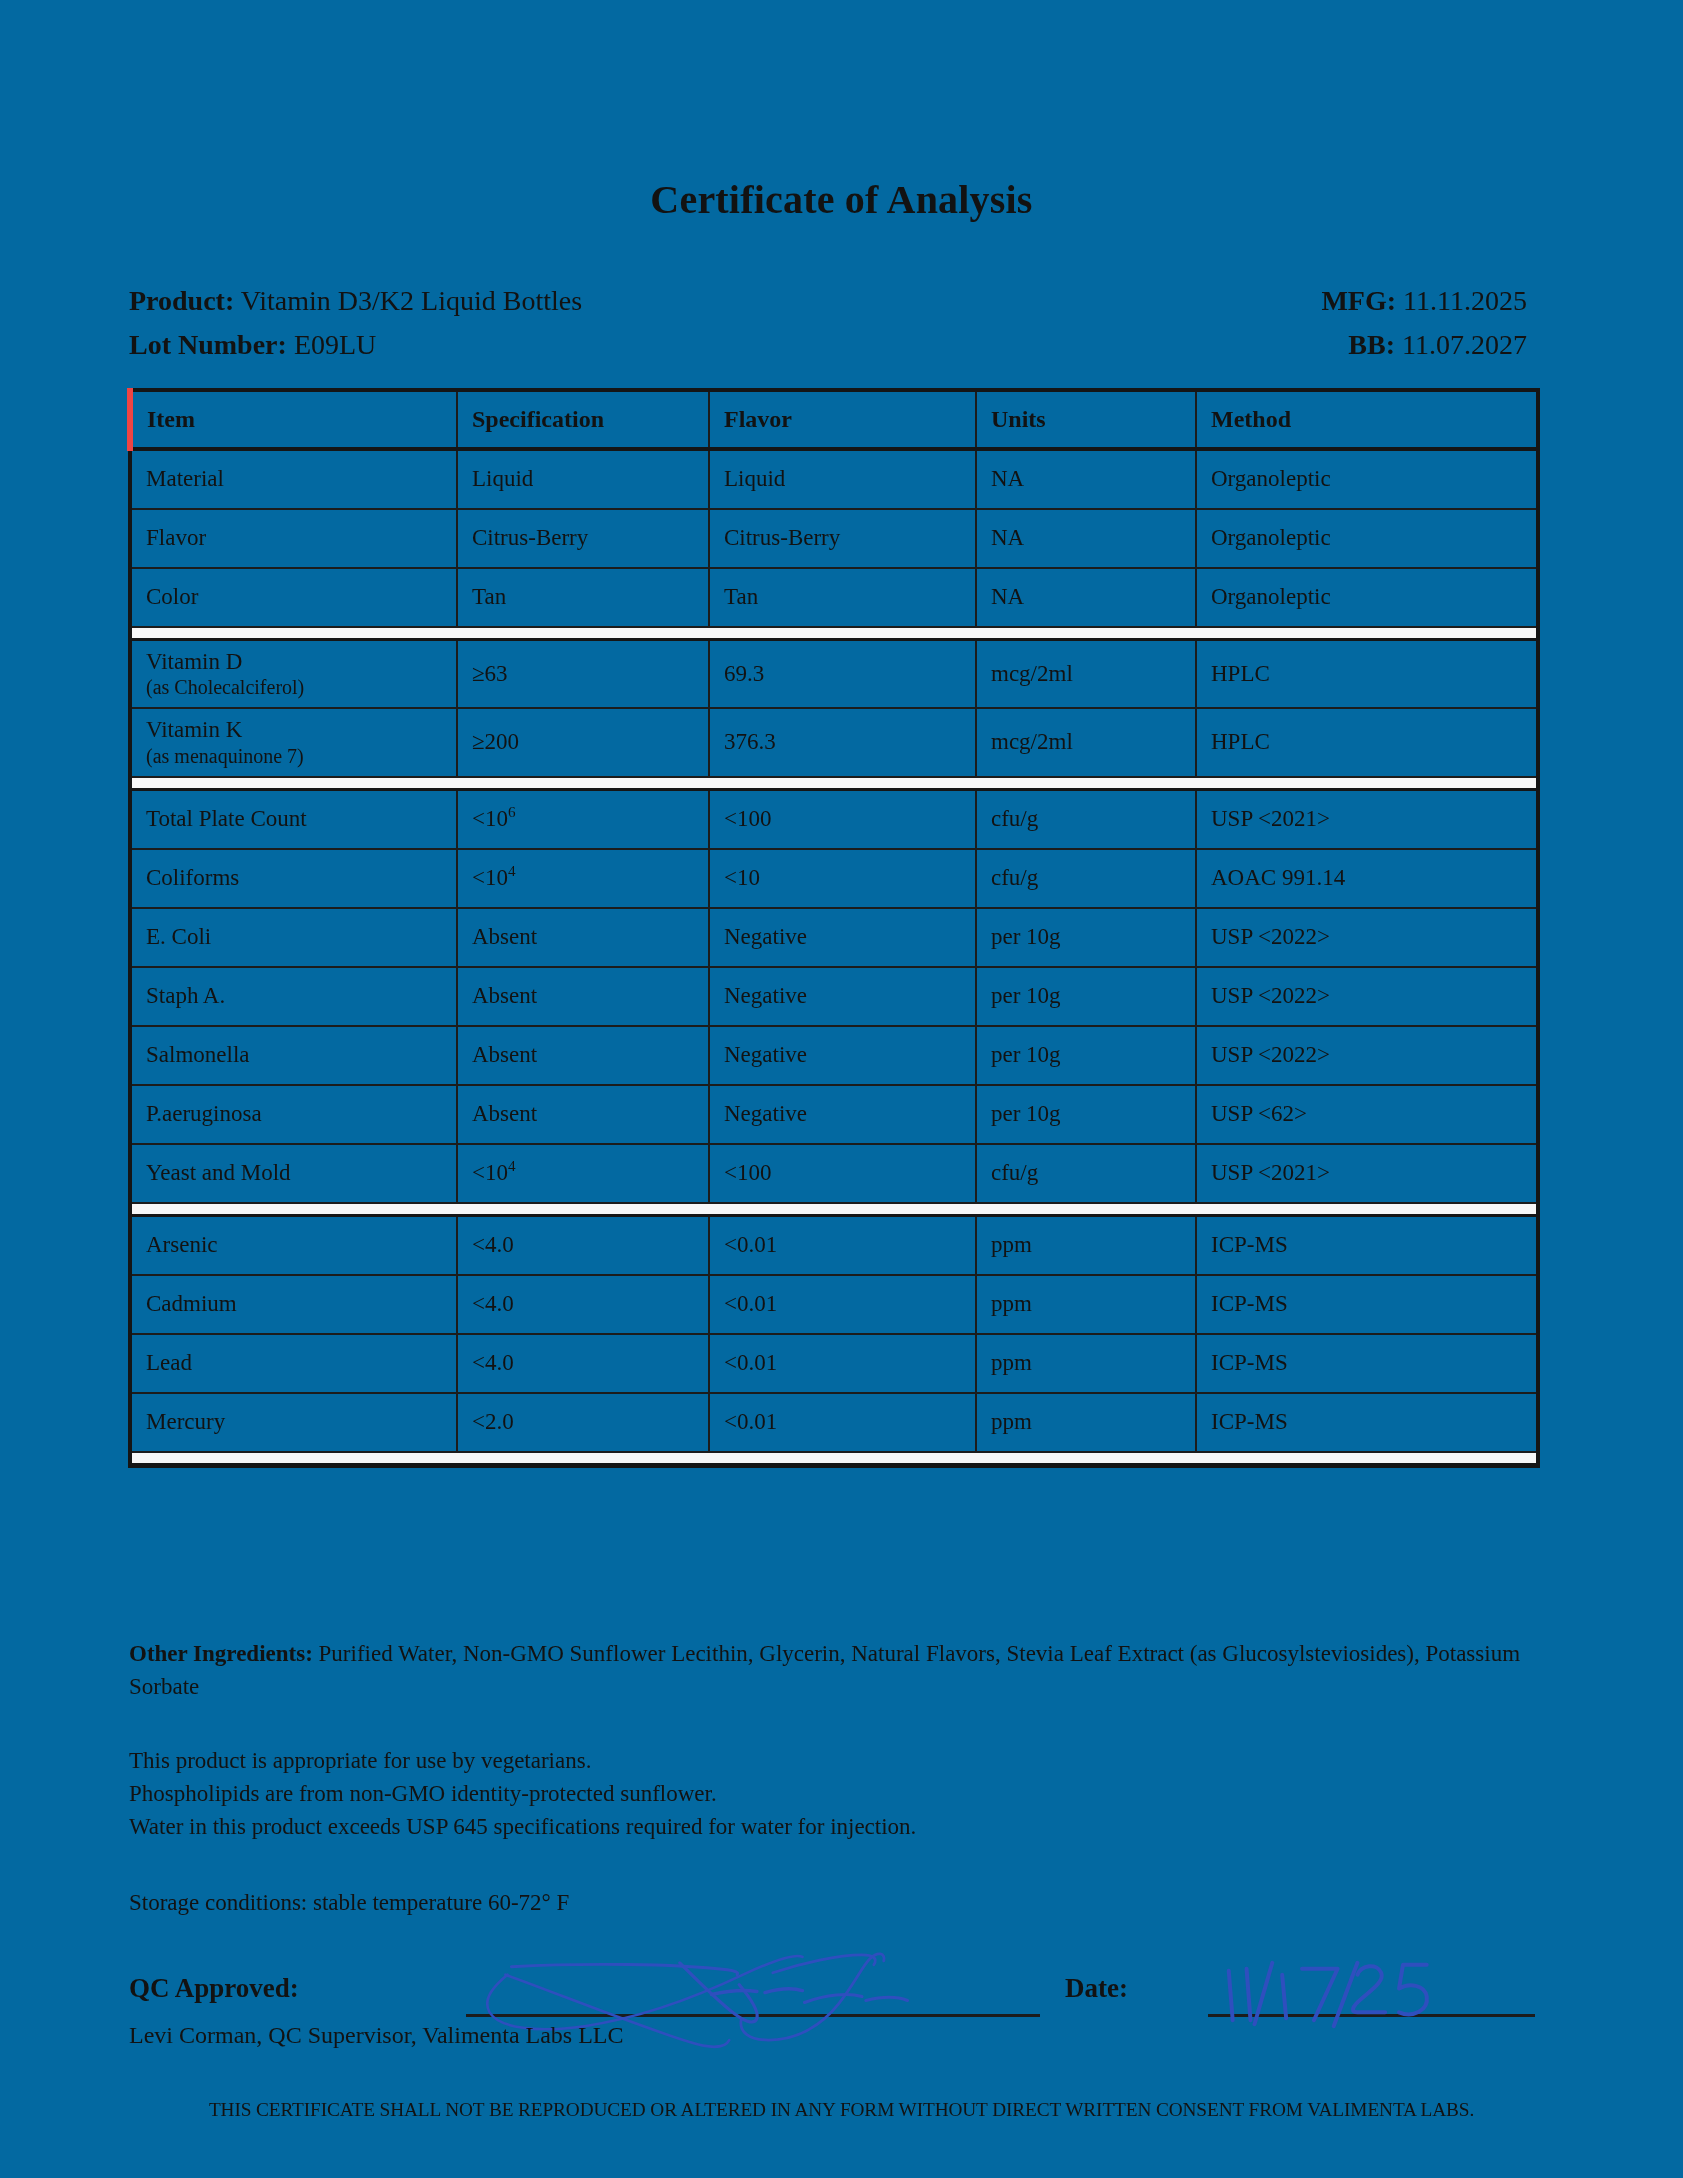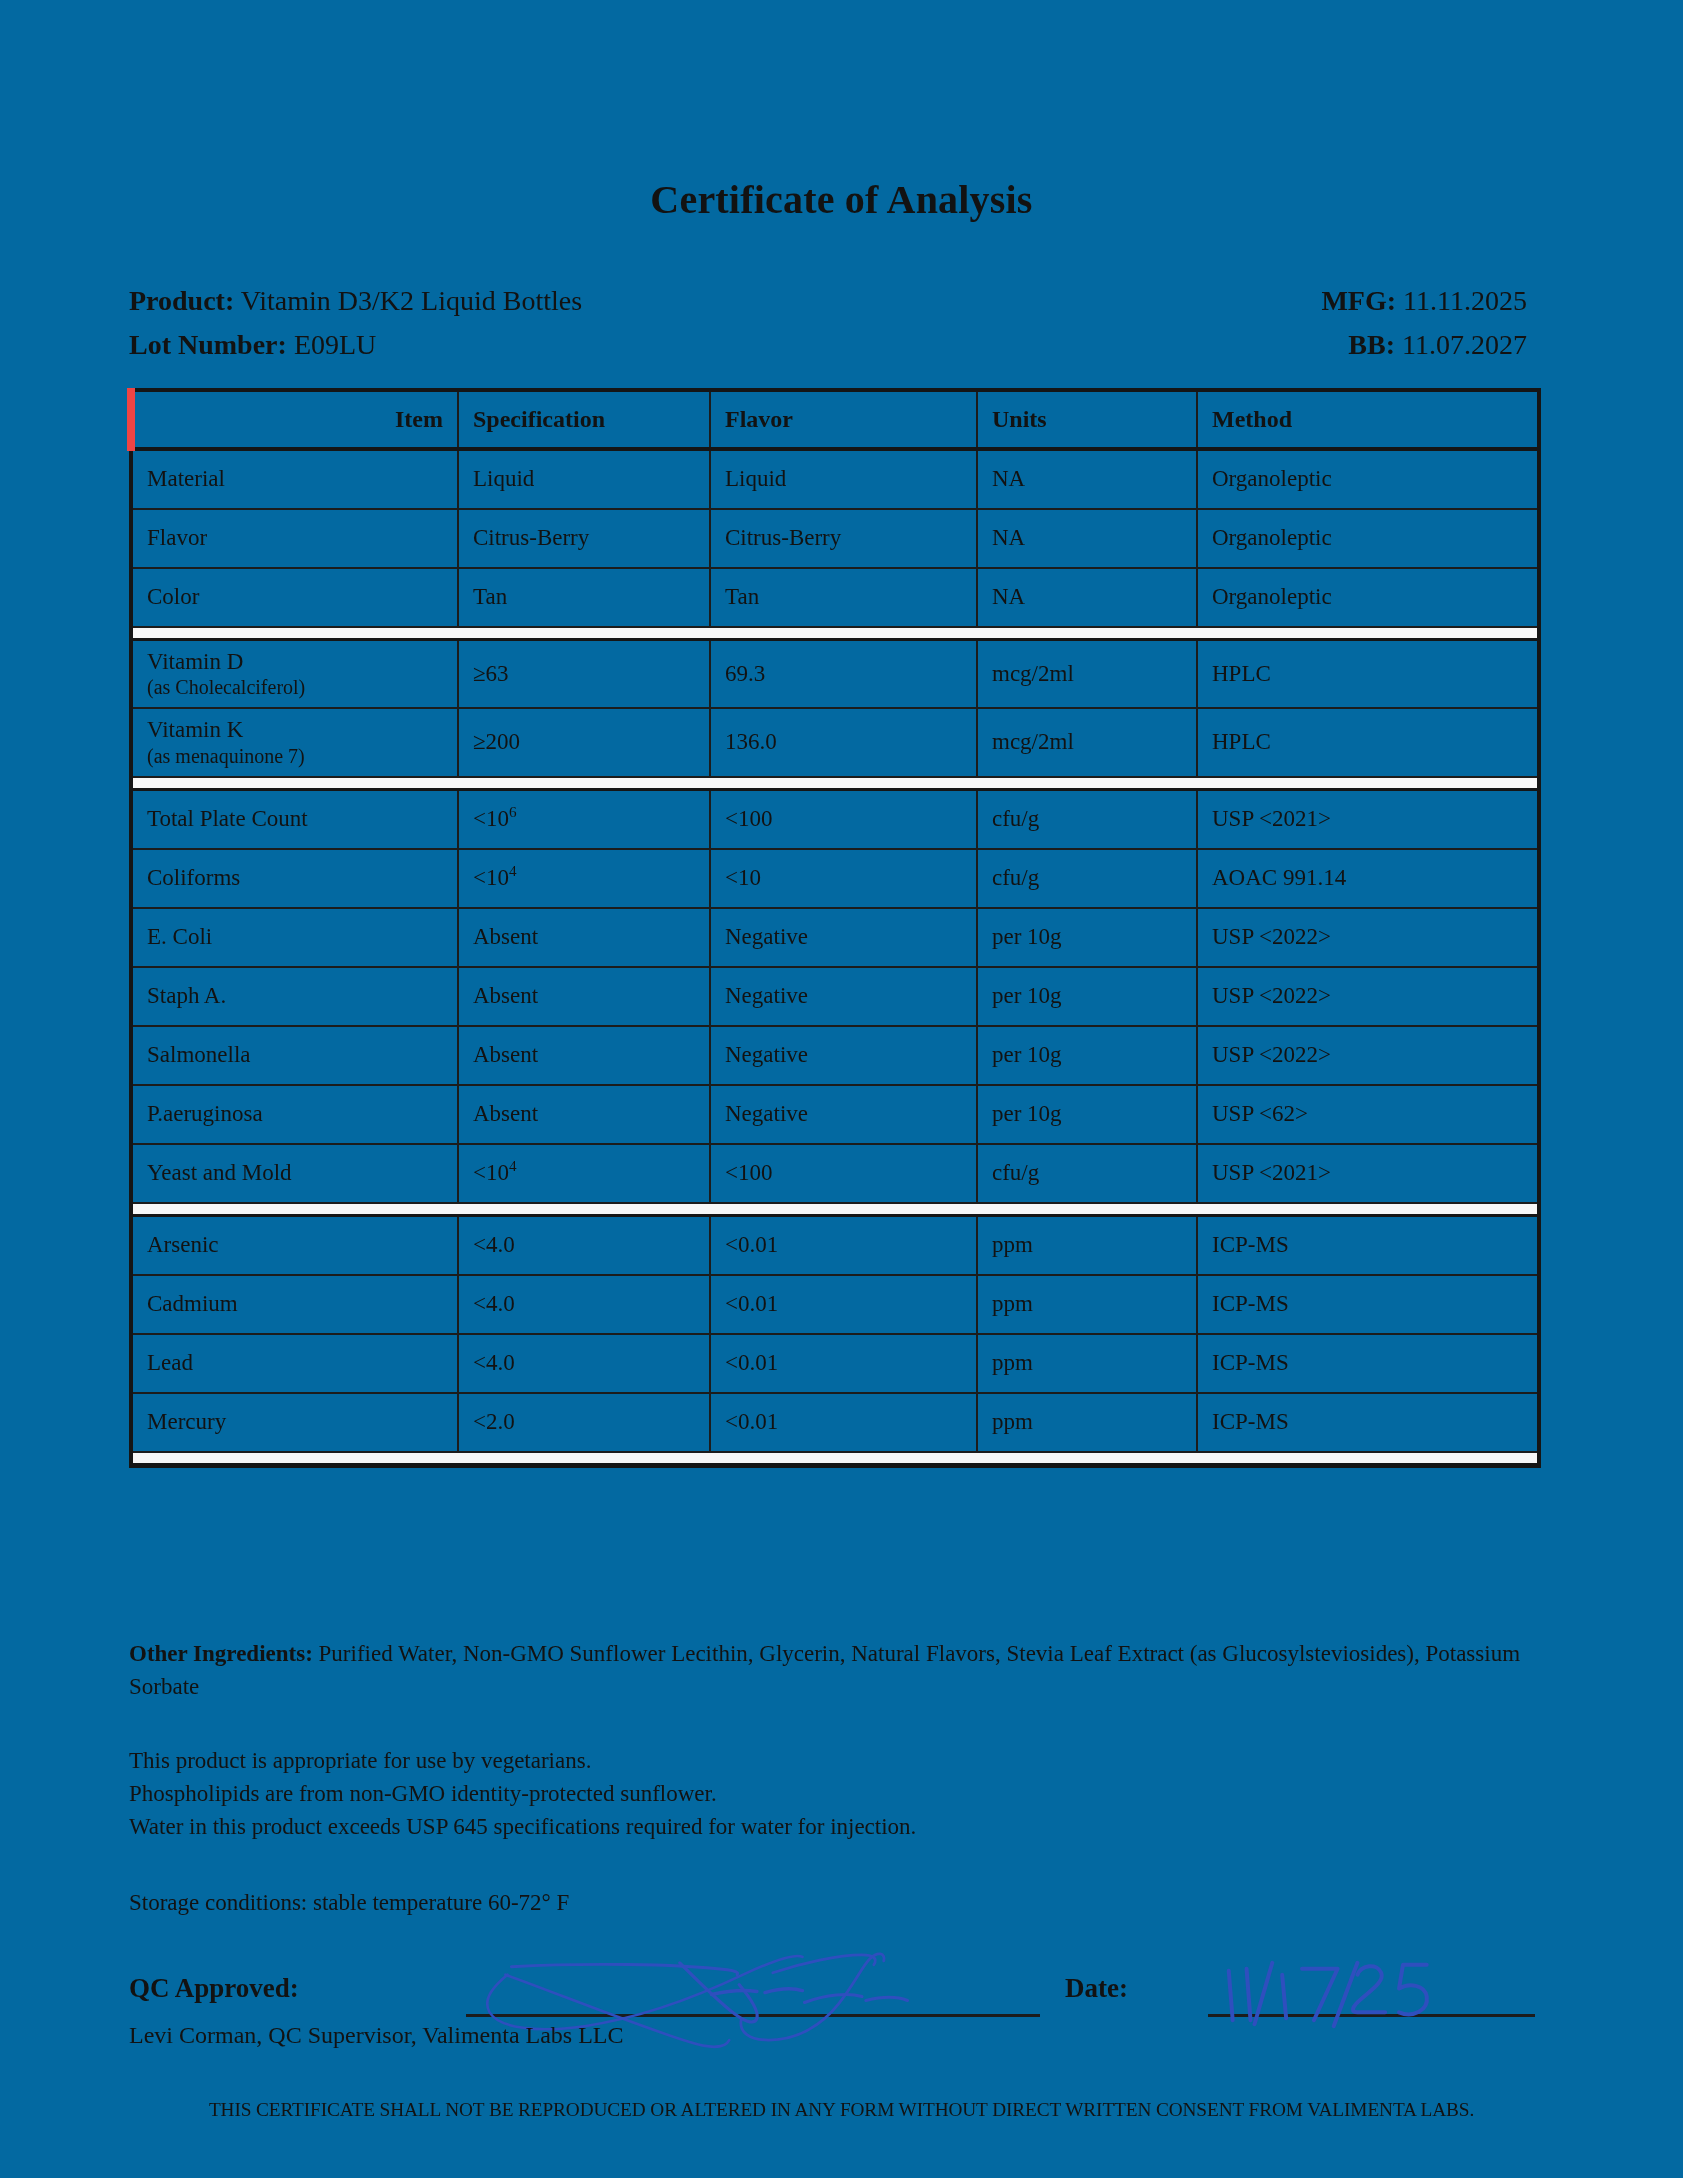--- a/index.html
+++ b/index.html
@@ -87,21 +87,21 @@
     line-height: 1.15;
   }
   .coa-table thead th {
     font-weight: bold;
     font-size: 24px;
     border-top: 4px solid #151515;
     border-bottom: 4px solid #151515;
     padding-top: 11px;
     padding-bottom: 11px;
   }
-  .coa-table thead th:first-child { border-left: 8px solid #ef4444; text-align: right; }
+  .coa-table thead th:first-child { border-left: 6px solid #ef4444; }
   .coa-table thead th:last-child  { border-right: 4px solid #151515; }
 
   .coa-table tbody td:first-child { border-left: 4px solid #151515; }
   .coa-table tbody td:last-child  { border-right: 4px solid #151515; }
 
   
   tr.spacer td {
     border-left: 4px solid #151515;
     border-right: 4px solid #151515;
     border-top: 2px solid #1c1c1c;
@@ -282,21 +282,21 @@
           <td>69.3</td>
           <td>mcg/2ml</td>
           <td>HPLC</td>
         </tr>
         <tr>
           <td class="twoline">
             <span class="item-main">Vitamin K</span>
             <span class="item-sub">(as menaquinone 7)</span>
           </td>
           <td>≥200</td>
-          <td>136.0</td>
+          <td>376.3</td>
           <td>mcg/2ml</td>
           <td>HPLC</td>
         </tr>
         <tr class="spacer">
           <td colspan="5"></td>
         </tr>
         <tr>
           <td>Total Plate Count</td>
           <td>&lt;10<sup>6</sup></td>
           <td>&lt;100</td>

